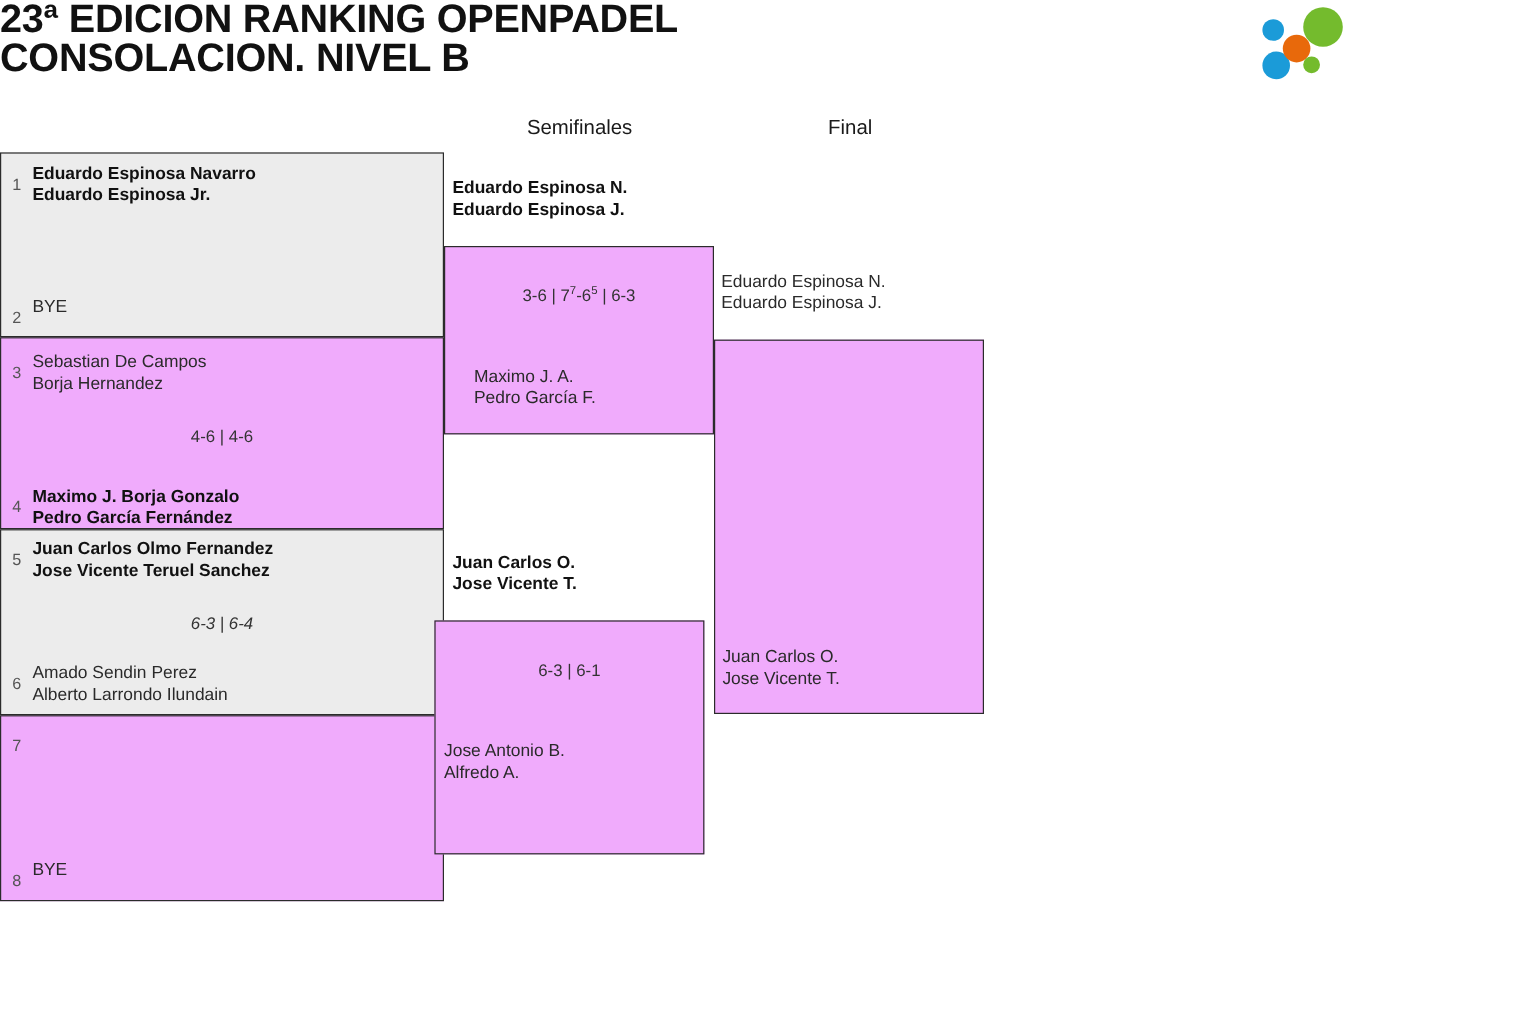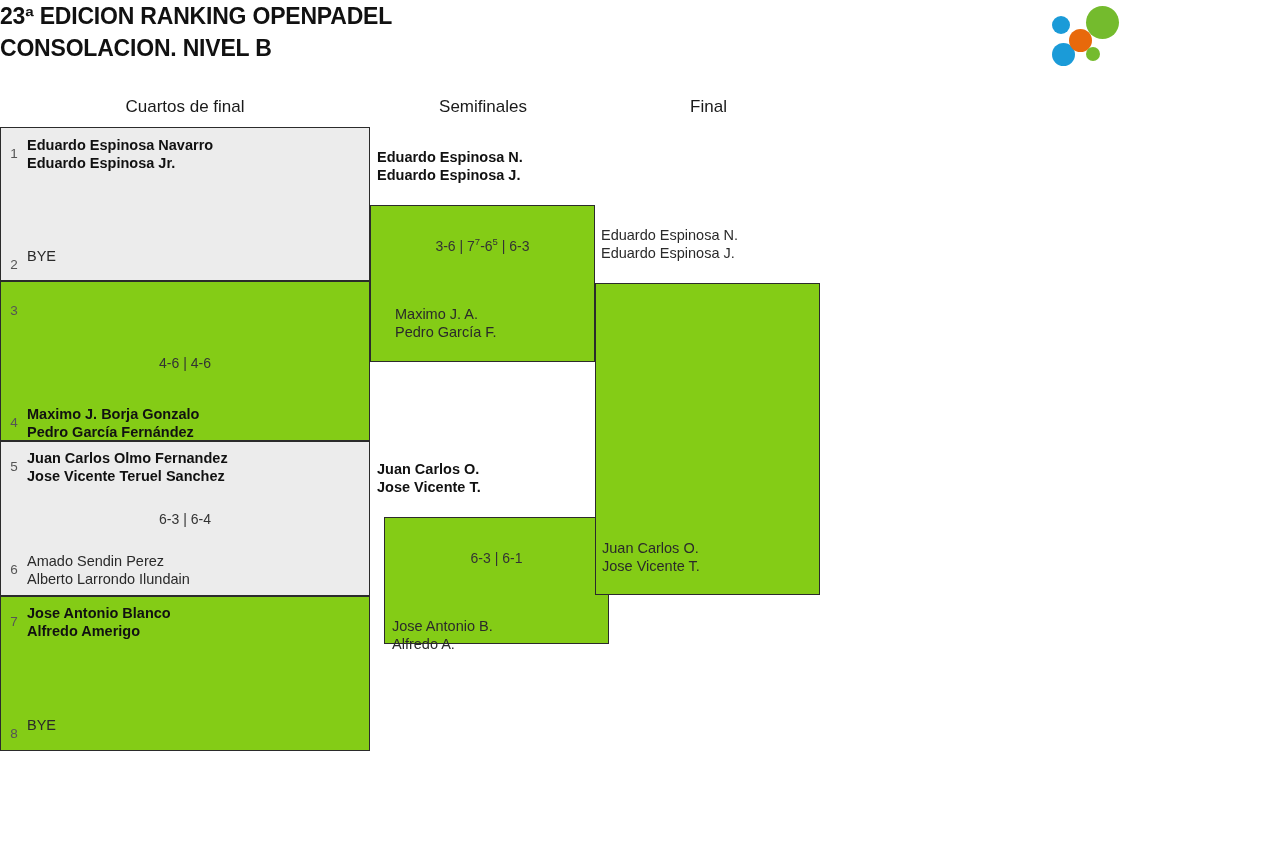--- a/index.html
+++ b/index.html
@@ -8,21 +8,21 @@
     background: #ffffff;
     font-family: "Liberation Sans", sans-serif;
     color: #1a1a1a;
     overflow: hidden;
   }
   #page { position: relative; width: 1280px; height: 850px; }
 
   
   .tournament-title {
     position: absolute; left: 0px; top: 0px; width: 900px;
-    font-size: 23px; font-weight: 700; line-height: 32px;
+    font-size: 33px; font-weight: 700; line-height: 32px;
     letter-spacing: -0.2px; color: #111111;
   }
   .tournament-title .line { display: block; white-space: pre; }
 
   .brand-logo {
     position: absolute; left: 1048px; top: 4px;
     width: 232px; height: 64px;
   }
   .brand-dots { position: absolute; left: 0px; top: 2px; width: 82px; height: 60px; }
   .dot { position: absolute; border-radius: 50%; }
@@ -44,21 +44,21 @@
     text-align: center; line-height: 26px;
   }
   .rh-qf { left: 0px;   width: 370px; }
   .rh-sf { left: 370px; width: 226px; }
   .rh-f  { left: 596px; width: 225px; }
 
   
   .match-box {
     position: absolute;
     border: 1px solid #2b2b2b;
-    background: #84cc16;
+    background: #f0abfc;
   }
   .match-box.shaded { background: #ececec; }
 
   .seed-row { position: absolute; left: 0; width: 100%; display: flex; align-items: flex-start; }
   .seed-num {
     width: 26px; flex: 0 0 26px; text-align: center;
     font-size: 13.5px; color: #555555; line-height: 18px; padding-top: 9px;
   }
   .team-names { font-size: 14.5px; line-height: 18px; color: #2a2a2a; white-space: pre-line; }
   .team-names.winner { font-weight: 700; color: #111111; }
@@ -89,68 +89,67 @@
   <div class="brand-logo">
     <div class="brand-dots">
       <span class="dot dot-a"></span>
       <span class="dot dot-b"></span>
       <span class="dot dot-c"></span>
       <span class="dot dot-d"></span>
       <span class="dot dot-e"></span>
     </div>
   </div>
 
-  <div class="round-header rh-qf">Cuartos de final</div>
   <div class="round-header rh-f">Final</div>
   <div class="round-header rh-sf">Semifinales</div>
 
   <div class="match-box shaded" style="left:0px; top:127px; width:370px; height:154px;">
     <div class="seed-row" style="top:8px;">
       <span class="seed-num">1</span>
       <span class="team-names winner">Eduardo Espinosa Navarro
 Eduardo Espinosa Jr.</span>
     </div>
     <div class="score-line" style="top:68px;"></div>
     <div class="seed-row" style="top:119px;">
       <span class="seed-num">2</span>
       <span class="team-names">BYE</span>
     </div>
   </div>
 
   <div class="match-box" style="left:0px; top:281px; width:370px; height:160px;">
     <div class="seed-row" style="top:11px;">
       <span class="seed-num">3</span>
+      <span class="team-names">Sebastian De Campos
+Borja Hernandez</span>
     </div>
     <div class="score-line" style="top:72px;">4-6 | 4-6</div>
     <div class="seed-row" style="top:123px;">
       <span class="seed-num">4</span>
       <span class="team-names winner">Maximo J. Borja Gonzalo
 Pedro García Fernández</span>
     </div>
   </div>
 
   <div class="match-box shaded" style="left:0px; top:441px; width:370px; height:155px;">
     <div class="seed-row" style="top:7px;">
       <span class="seed-num">5</span>
       <span class="team-names winner">Juan Carlos Olmo Fernandez
 Jose Vicente Teruel Sanchez</span>
     </div>
-    <div class="score-line" style="top:68px;">6-3 | 6-4</div>
+    <div class="score-line" style="top:68px;font-style:italic;">6-3 | 6-4</div>
     <div class="seed-row" style="top:110px;">
       <span class="seed-num">6</span>
       <span class="team-names">Amado Sendin Perez
 Alberto Larrondo Ilundain</span>
     </div>
   </div>
 
   <div class="match-box" style="left:0px; top:596px; width:370px; height:155px;">
     <div class="seed-row" style="top:7px;">
       <span class="seed-num">7</span>
-      <span class="team-names winner">Jose Antonio Blanco
-Alfredo Amerigo</span>
     </div>
     <div class="score-line" style="top:68px;"></div>
     <div class="seed-row" style="top:119px;">
       <span class="seed-num">8</span>
       <span class="team-names">BYE</span>
     </div>
   </div>
 
   <div class="advance-label winner" style="left:377px; top:148px;">Eduardo Espinosa N.
 Eduardo Espinosa J.</div>
@@ -159,21 +158,21 @@
     <div class="score-line" style="top:31px;">
       <span>3-6 | 7</span><sup>7</sup><span>-6</span><sup>5</sup><span> | 6-3</span>
     </div>
     <div class="advance-label" style="left:24px; top:99px;">Maximo J. A.
 Pedro García F.</div>
   </div>
 
   <div class="advance-label winner" style="left:377px; top:460px;">Juan Carlos O.
 Jose Vicente T.</div>
 
-  <div class="match-box" style="left:384px; top:517px; width:225px; height:127px;">
+  <div class="match-box" style="left:362px; top:517px; width:225px; height:195px;">
     <div class="score-line" style="top:31px;">6-3 | 6-1</div>
     <div class="advance-label" style="left:7px; top:99px;">Jose Antonio B.
 Alfredo A.</div>
   </div>
 
   <div class="advance-label" style="left:601px; top:226px;">Eduardo Espinosa N.
 Eduardo Espinosa J.</div>
 
   <div class="match-box" style="left:595px; top:283px; width:225px; height:312px;">
     <div class="score-line" style="top:140px;"></div>

